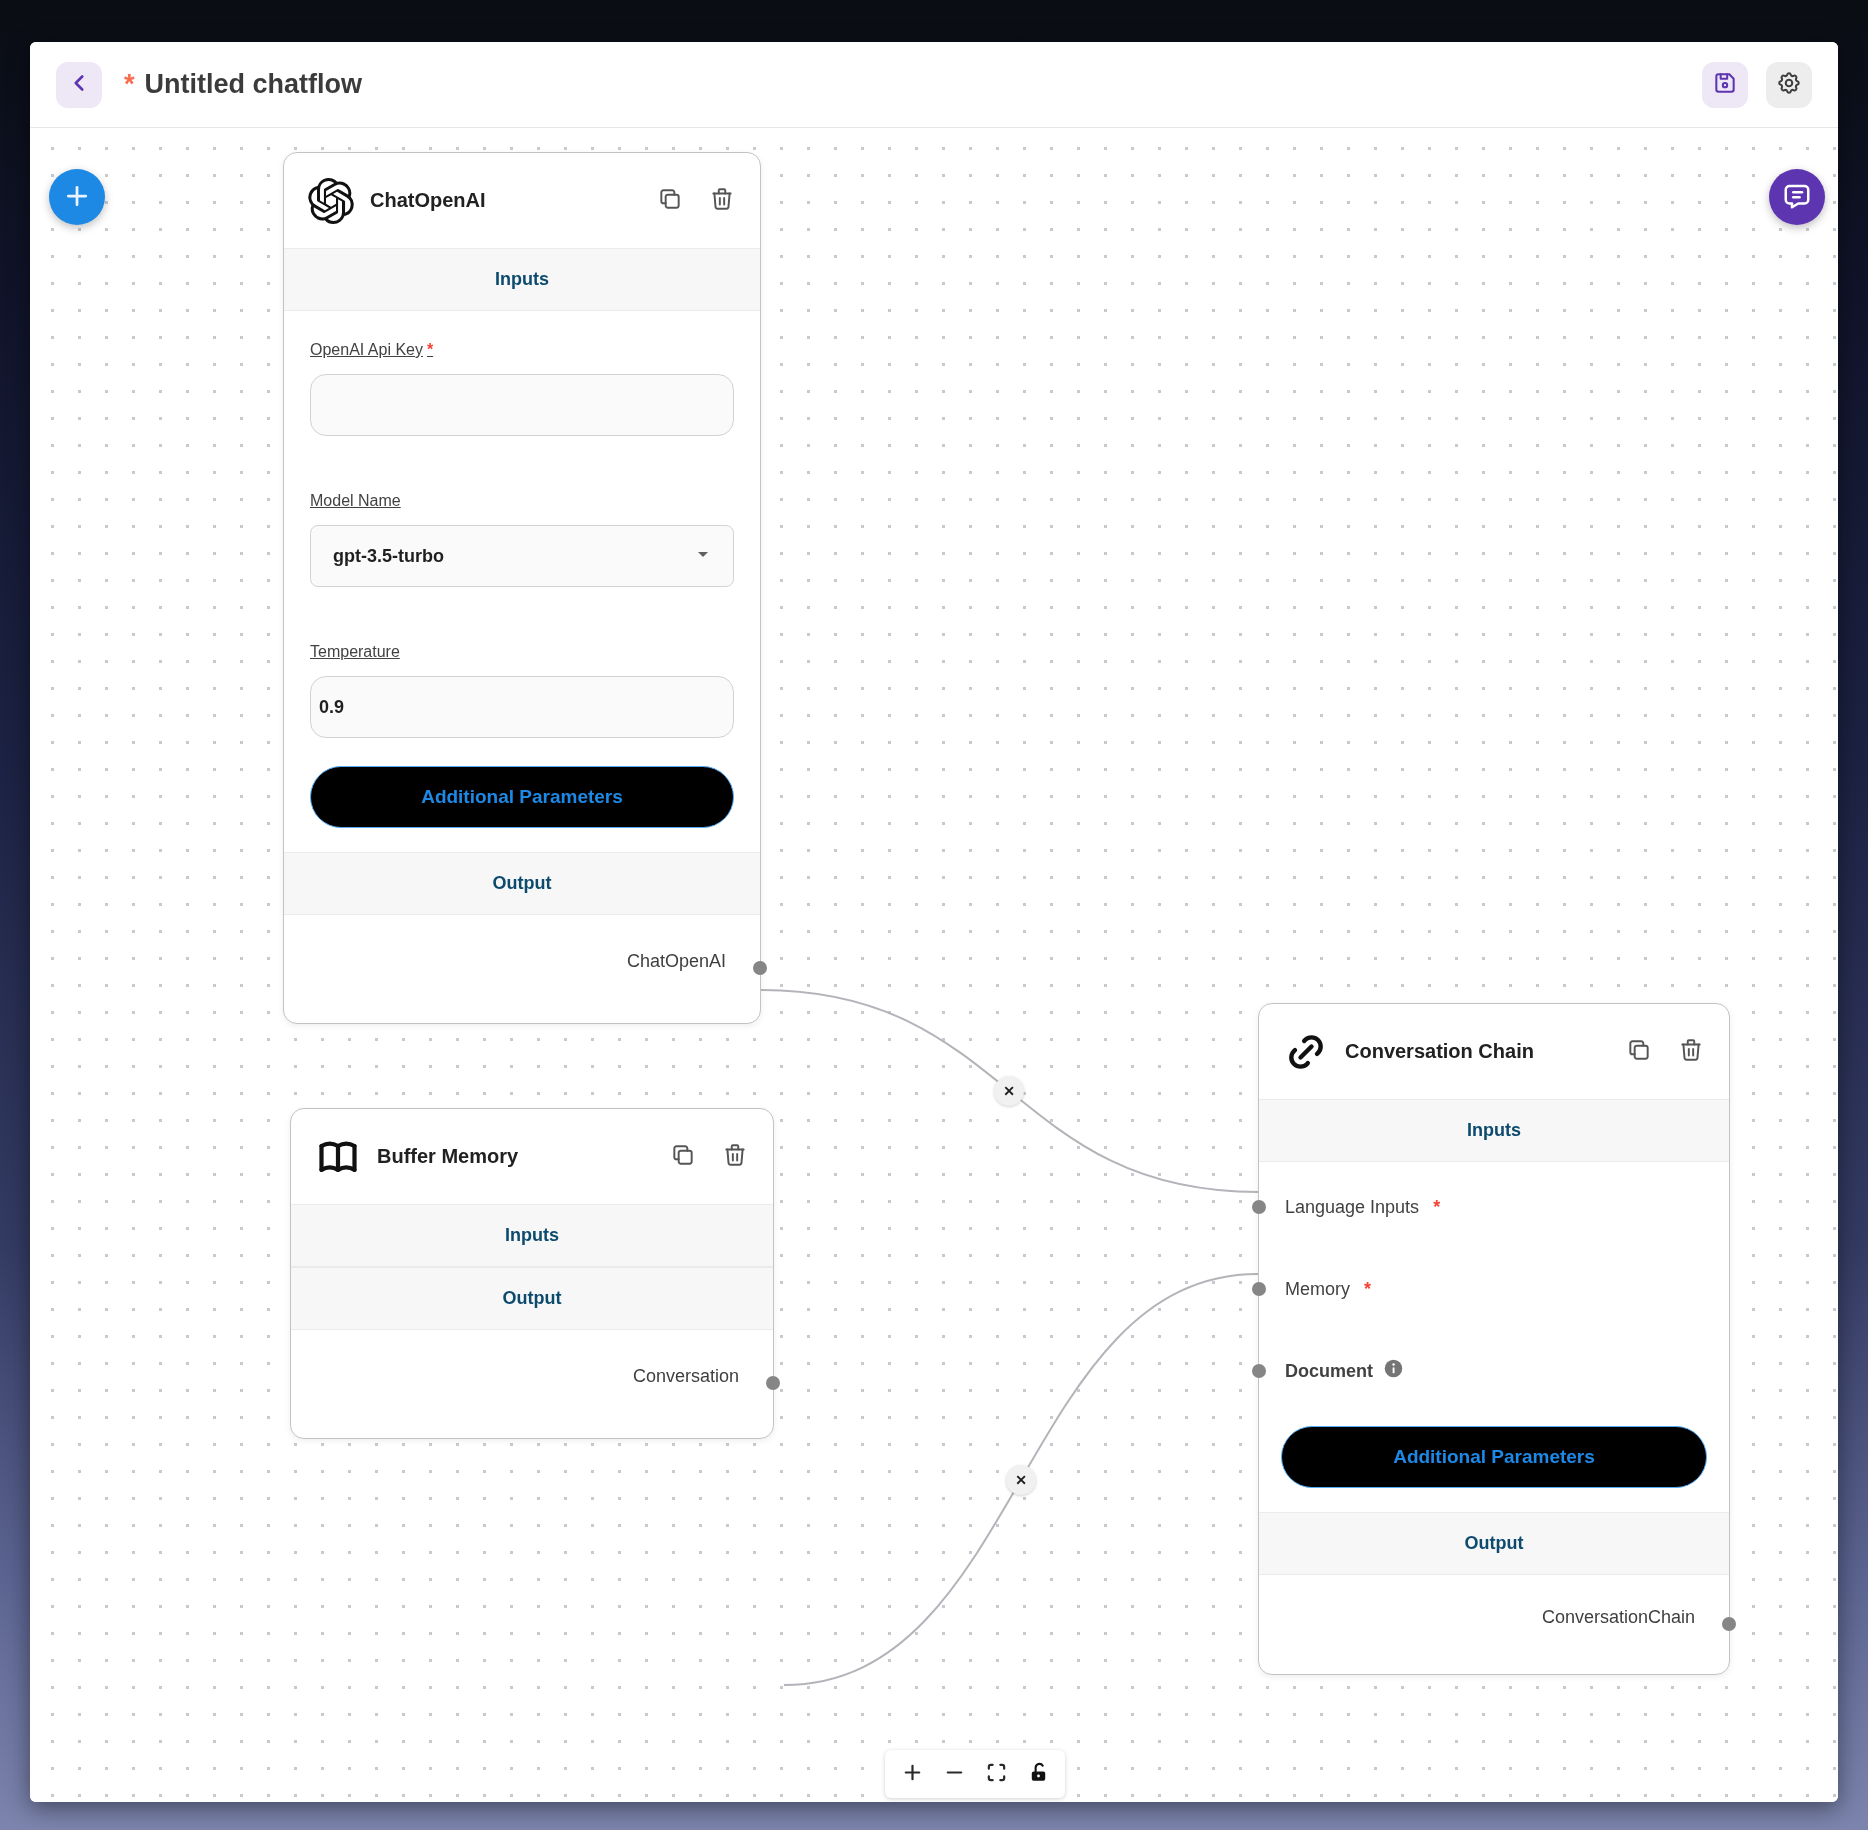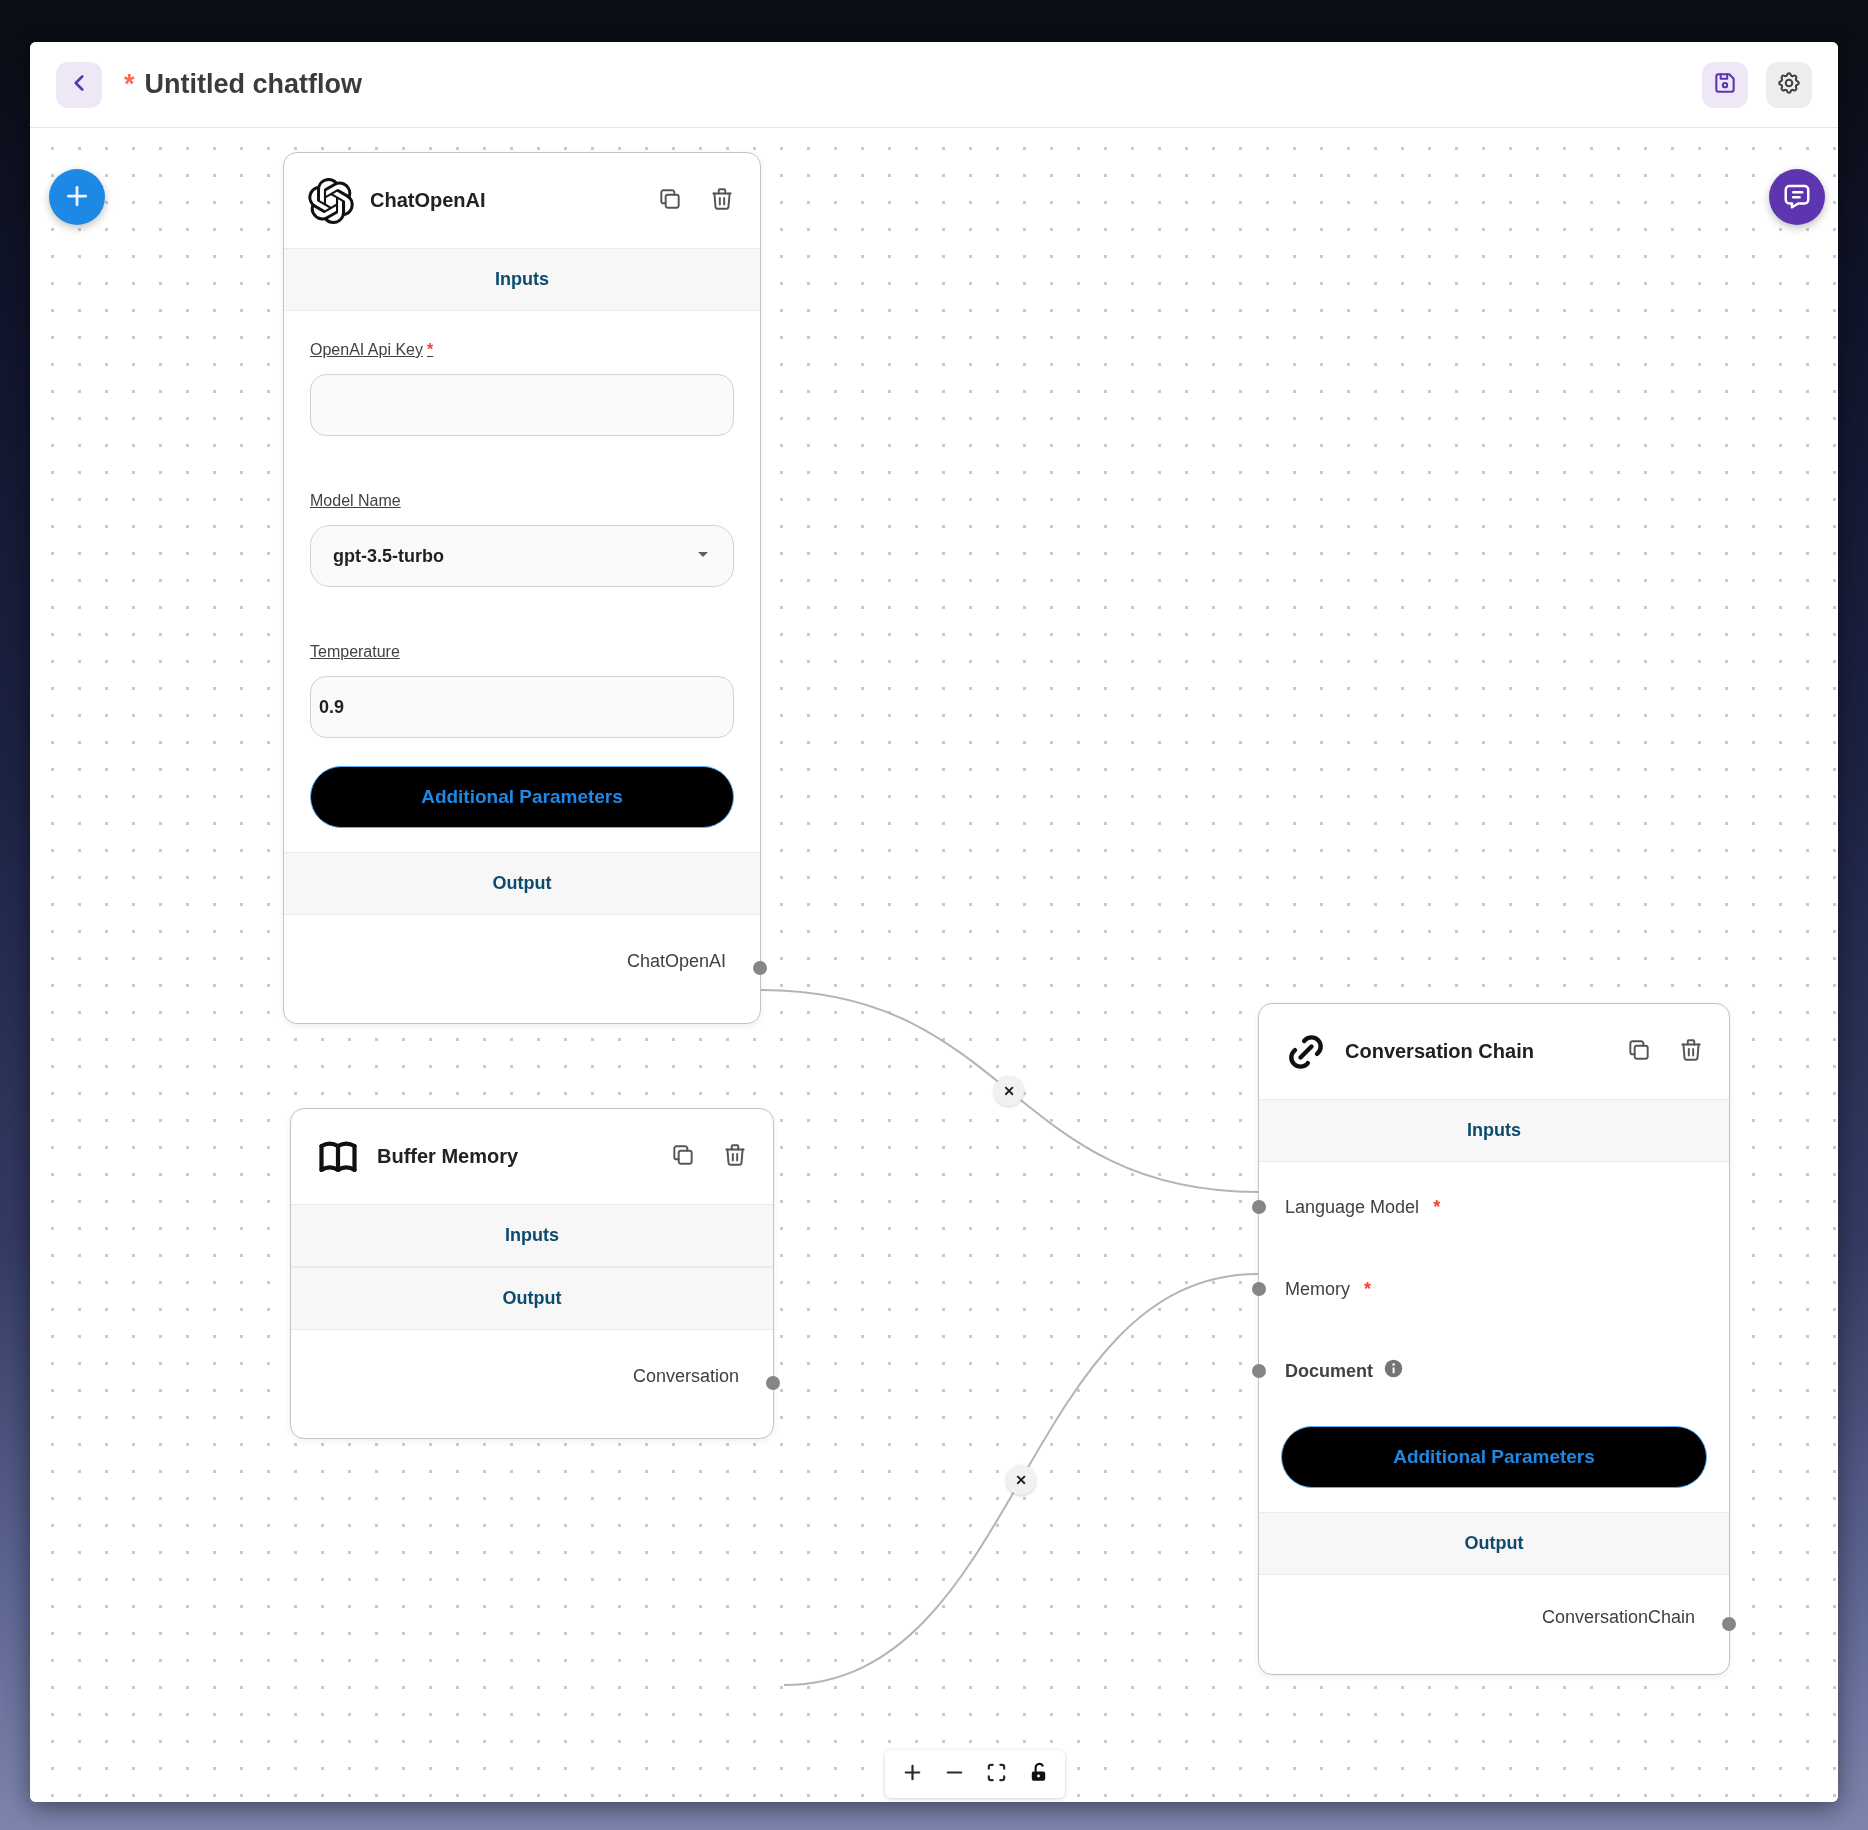--- a/index.html
+++ b/index.html
@@ -53,21 +53,21 @@
   .node-body { padding:30px 26px 0; }
   .field-label { font-size:16px; color:#424242; margin-bottom:15px; display:block;text-decoration:underline; }
   .req { color:#f44336; font-weight:700; margin-left:4px; }
   .tbox {
     width:100%; height:62px; background:#fafafa; border:1px solid #d2d2d2; border-radius:16px;
     padding:0 8px; font-size:18px; font-weight:700; color:#1f1f1f; outline:none; margin-bottom:56px;
     font-family:"Liberation Sans","DejaVu Sans",sans-serif;
   }
   .tbox.last { margin-bottom:28px; }
   .select-box {
-    width:100%; height:62px; background:#fafafa; border:1px solid #d2d2d2; border-radius:20px;
+    width:100%; height:62px; background:#fafafa; border:1px solid #d2d2d2; border-radius:8px;
     padding:0 18px 0 22px; margin-bottom:56px; display:flex; align-items:center; justify-content:space-between;
     font-size:18px; font-weight:700; color:#1f1f1f; cursor:pointer;
   }
   .add-params {
     width:100%; height:62px; border-radius:31px; background:#000000; border:1px solid #56aef9;
     color:#1d88e5; font-size:19px; font-weight:700; cursor:pointer; margin-bottom:24px;
     font-family:"Liberation Sans","DejaVu Sans",sans-serif;
   }
   .out-row { position:relative; text-align:right; padding:36px 34px 51px; }
   .out-label { font-size:18px; color:#3f3f3f; }
@@ -286,21 +286,21 @@
                   <path d="M9 7v-3a1 1 0 0 1 1 -1h4a1 1 0 0 1 1 1v3"></path>
                 </svg></span>
           </button>
         </span>
       </div>
       <div class="band">Inputs</div>
       <div class="cc-body">
         <div class="anchor-row" style="margin-top:14px;">
           <span class="handle"></span>
           <span class="row-label">
-              <span>Language Model</span>
+              <span>Language Inputs</span>
               <span class="req">*</span>
             </span>
         </div>
         <div class="anchor-row">
           <span class="handle"></span>
           <span class="row-label">
               <span>Memory</span>
               <span class="req">*</span>
             </span>
         </div>

